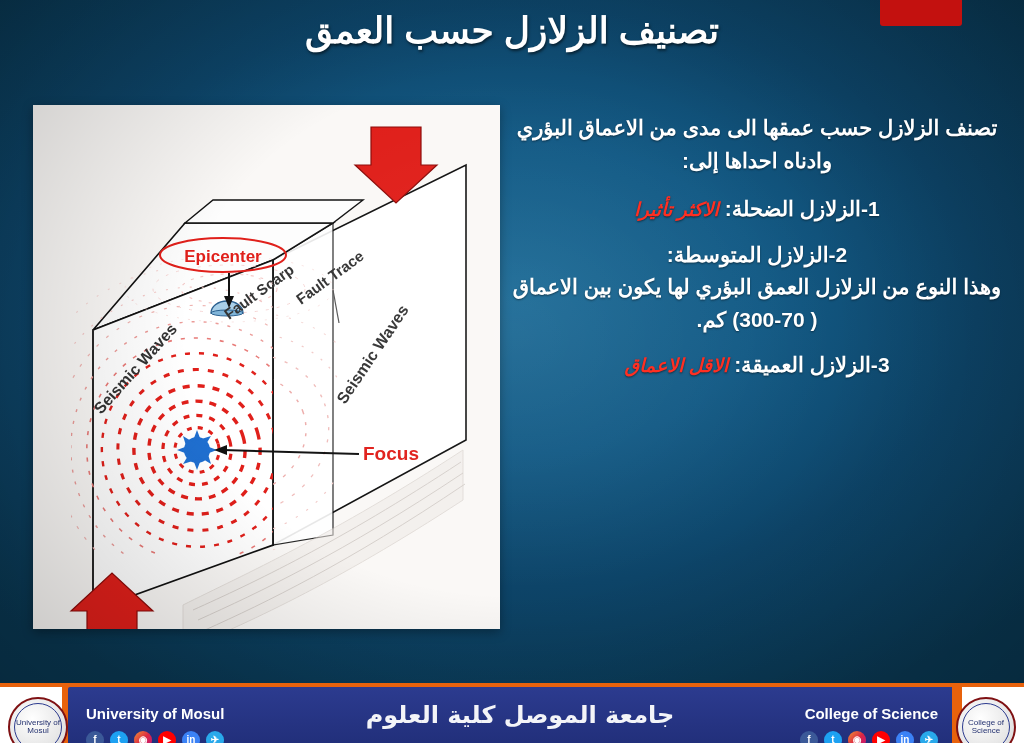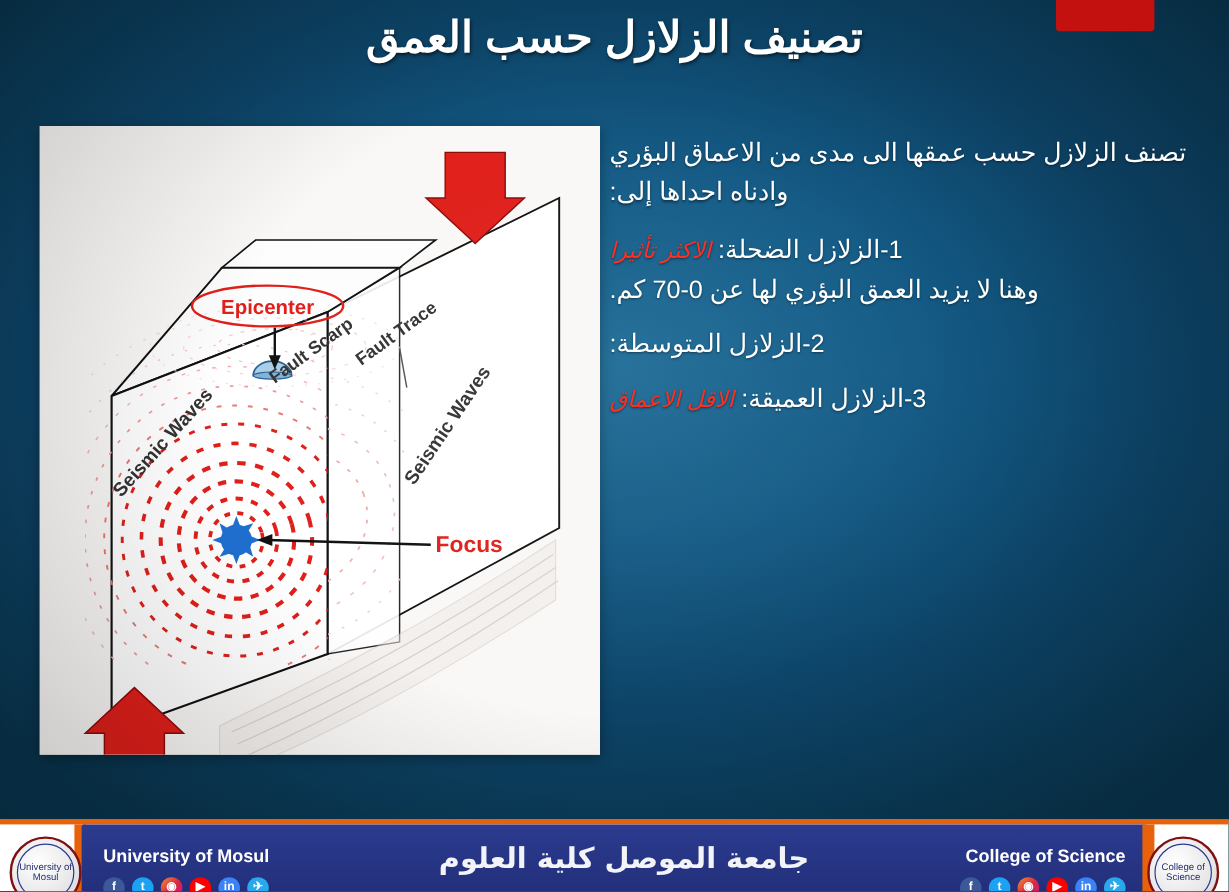--- a/index.html
+++ b/index.html
@@ -71,25 +71,25 @@
   }
   .figure-svg { display: block; width: 467px; height: 524px; }
 
   
   .text-col {
     position: absolute;
     right: 18px;
     top: 112px;
     width: 498px;
     direction: rtl;
-    text-align: left;
+    text-align: center;
     color: #ffffff;
     font-size: 21px;
     line-height: 1.55;
-    font-weight: normal;
+    font-weight: bold;
     text-shadow: 0 1px 2px rgba(0,0,0,0.45);
     z-index: 3;
   }
   .intro { margin-bottom: 16px; }
   .item { margin-bottom: 13px; }
   .item-head { display: block; }
   .emph {
     color: #ff2f22;
     font-style: italic;
     margin-right: 0;
@@ -338,27 +338,27 @@
   </div>
 
   <div class="text-col">
     <div class="intro">تصنف الزلازل حسب عمقها الى مدى من الاعماق البؤري وادناه احداها إلى:</div>
 
     <div class="item">
       <span class="item-head">
         <span>1-الزلازل الضحلة:</span>
         <span class="emph">الاكثر تأثيرا</span>
       </span>
-      <span class="item-body">وهنا لا يزيد العمق البؤري لها عن 0-70 كم.</span>
     </div>
 
     <div class="item">
       <span class="item-head">
         <span>2-الزلازل المتوسطة:</span>
       </span>
+      <span class="item-body">وهذا النوع من الزلازل العمق البؤري لها يكون بين الاعماق ( 70-300) كم.</span>
     </div>
 
     <div class="item">
       <span class="item-head">
         <span>3-الزلازل العميقة:</span>
         <span class="emph">الاقل الاعماق</span>
       </span>
     </div>
   </div>
 

